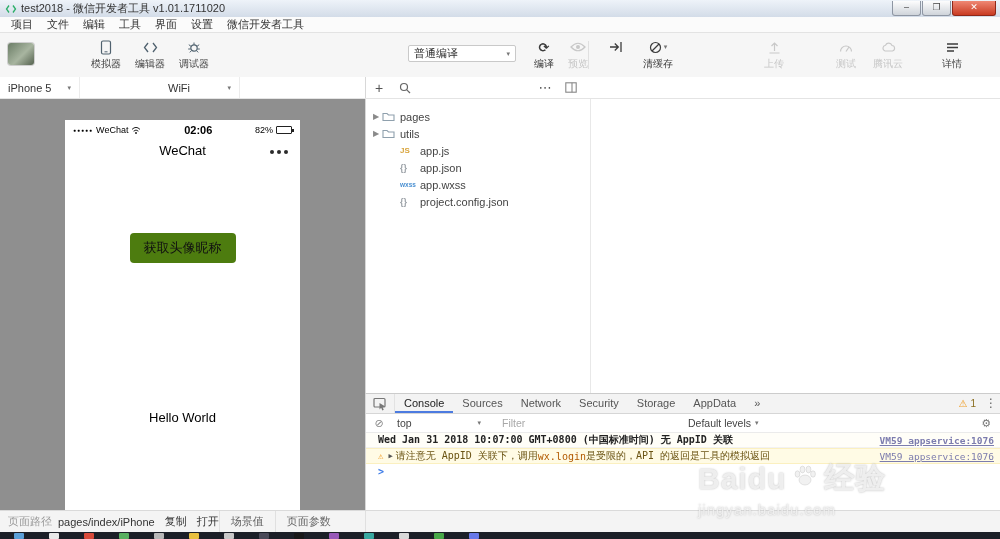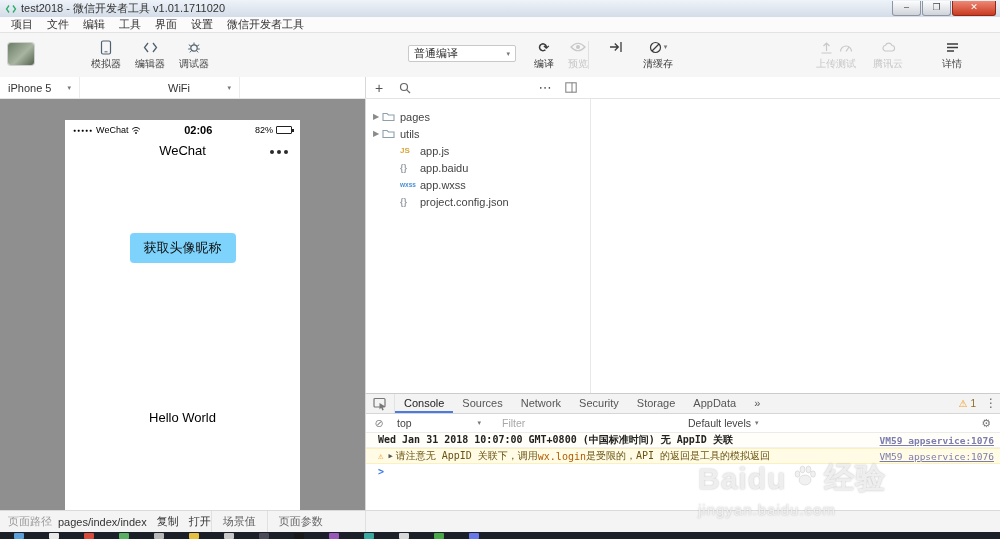--- a/index.html
+++ b/index.html
@@ -56,21 +56,21 @@
   .batt-wrap{display:flex;align-items:center;gap:3px;}
   .batt-pct{font-size:9px;color:#000;}
   .batt{width:16px;height:8px;border:1px solid #222;border-radius:1px;position:relative;padding:1px;box-sizing:border-box;}
   .batt .fill{height:100%;width:82%;background:#111;}
   .batt .nub{position:absolute;right:-3px;top:2px;width:2px;height:3px;background:#222;}
   .p-nav{height:24px;position:relative;}
   .p-title{position:absolute;left:0;right:0;top:3px;text-align:center;font-size:13px;color:#000;}
   .p-dots{position:absolute;right:12px;top:10px;display:flex;gap:3px;}
   .p-dots i{width:4px;height:4px;border-radius:50%;background:#2b2b2b;}
   .getavatar{margin:69px auto 0;width:106px;height:30px;line-height:30px;text-align:center;
-    background:#7dd3fc;border-radius:4px;font-size:13px;color:#111;cursor:pointer;}
+    background:#4d7c0f;border-radius:4px;font-size:13px;color:#111;cursor:pointer;}
   .hello{position:absolute;left:0;right:0;top:290px;text-align:center;font-size:13px;color:#000;}
   
   .treepanel{position:absolute;left:365px;top:99px;width:225px;height:294px;background:#fff;
     border-left:1px solid #d8d8d8;box-sizing:border-box;}
   .tree{padding-top:9px;}
   .trow{height:17px;display:flex;align-items:center;font-size:11px;color:#444;cursor:pointer;}
   .trow .arr{width:12px;text-align:center;font-size:8px;color:#8a8a8a;margin-left:4px;}
   .trow .ficon{margin-right:5px;display:flex;align-items:center;}
   .trow.file{padding-left:34px;}
   .badge{width:20px;text-align:left;font-weight:bold;}
@@ -219,21 +219,21 @@
       <span class="ic">
         <svg width="13" height="13" viewBox="0 0 13 13">
             <circle cx="6.5" cy="6.5" r="5" fill="none" stroke="#3c3c3c" stroke-width="1.2"></circle>
             <line x1="3" y1="10" x2="10" y2="3" stroke="#3c3c3c" stroke-width="1.2"></line>
           </svg>
         <span class="caret" style="margin-left:2px;">▾</span>
       </span>
       <span class="lb">清缓存</span>
     </div>
 
-    <div class="tbtn disabled" style="left:804px;">
+    <div class="tbtn disabled" style="left:752px;">
       <span class="ic">
         <svg width="13" height="13" viewBox="0 0 13 13">
             <path d="M6.5 10 V2 M3.5 5 L6.5 2 L9.5 5 M1.5 12 H11.5" stroke="#c8c8c8" stroke-width="1.2" fill="none"></path>
           </svg>
       </span>
       <span class="lb">上传</span>
     </div>
     <div class="tbtn disabled" style="left:824px;">
       <span class="ic">
         <svg width="14" height="11" viewBox="0 0 14 11">
@@ -344,21 +344,21 @@
             </svg>
         </span>
         <span>utils</span>
       </div>
       <div class="trow file">
         <span class="badge js">JS</span>
         <span>app.js</span>
       </div>
       <div class="trow file">
         <span class="badge brace">{}</span>
-        <span>app.baidu</span>
+        <span>app.json</span>
       </div>
       <div class="trow file">
         <span class="badge wxss">wxss</span>
         <span>app.wxss</span>
       </div>
       <div class="trow file">
         <span class="badge brace">{}</span>
         <span>project.config.json</span>
       </div>
     </div>
@@ -414,21 +414,21 @@
       <span class="srclink">VM59 appservice:1076</span>
     </div>
     <div class="crow prompt" style="border-bottom:none;">
       <span class="chev">&gt;</span>
     </div>
   </div>
 
   <div class="statusbar">
     <div class="st-left">
       <span class="st-lbl">页面路径</span>
-      <span class="st-val">pages/index/index</span>
+      <span class="st-val">pages/index/iPhone</span>
       <span class="st-link">复制</span>
       <span class="st-link">打开</span>
       <span class="st-cell">场景值</span>
       <span class="st-cell">页面参数</span>
     </div>
     <div class="st-right"></div>
   </div>
 
   <div class="taskbar">
     <span class="tk" style="background:#5ba0d8;"></span>

